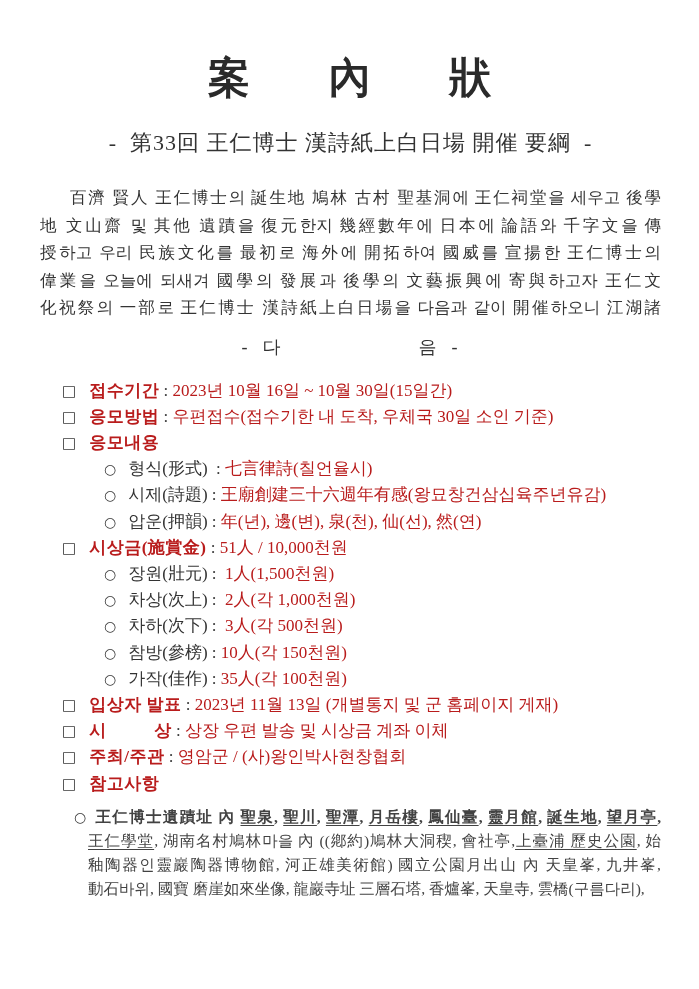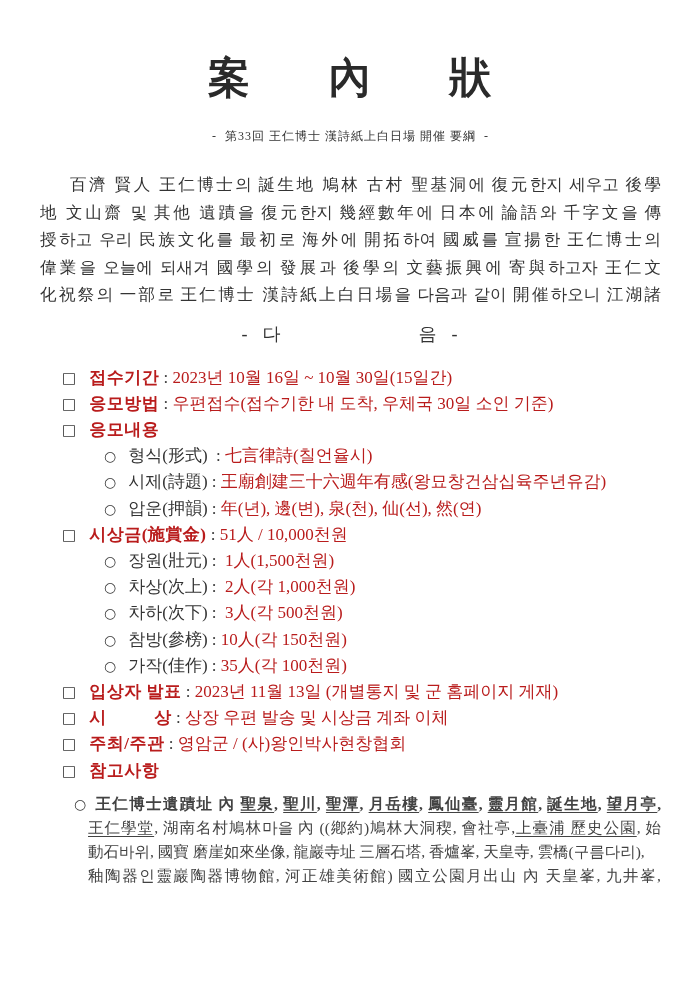--- a/index.html
+++ b/index.html
@@ -11,21 +11,21 @@
   }
   .page{padding:54px 38px 0 40px;}
 
   .title{
     margin:0;text-align:center;
     font-size:42px;line-height:48px;font-weight:700;color:#2a2a2a;
     word-spacing:64px;letter-spacing:2px;white-space:pre;
   }
   .subtitle{
     margin-top:26px;text-align:center;
-    font-size:12px;color:#333;letter-spacing:1px;white-space:pre;
+    font-size:22px;color:#333;letter-spacing:1px;white-space:pre;
   }
 
   .intro{margin-top:26px;font-size:16.5px;line-height:27.5px;color:#343434;}
   .intro-line{text-align:justify;text-align-last:justify;}
   .intro-line.first{text-indent:30px;}
   .intro-line.last{text-align-last:left;}
 
   .daum{
     margin-top:13px;display:flex;justify-content:center;gap:136px;
     font-size:18px;color:#333;white-space:pre;letter-spacing:2px;
@@ -50,33 +50,33 @@
   .u{text-decoration:underline;text-underline-offset:3px;text-decoration-thickness:1px;}
 </style>
 </head>
 <body>
 
 <div class="page">
   <h1 class="title">案 內 狀</h1>
   <div class="subtitle">-  第33回 王仁博士 漢詩紙上白日場 開催 要綱  -</div>
 
   <div class="intro" id="intro">
-      <div class="intro-line first">百濟 賢人 王仁博士의 誕生地 鳩林 古村 聖基洞에 復元한지 세우고 後學</div>
+      <div class="intro-line first">百濟 賢人 王仁博士의 誕生地 鳩林 古村 聖基洞에 王仁祠堂을 세우고 後學</div>
       <div class="intro-line">地 文山齋 및 其他 遺蹟을 復元한지 幾經數年에 日本에 論語와 千字文을 傳</div>
       <div class="intro-line">授하고 우리 民族文化를 最初로 海外에 開拓하여 國威를 宣揚한 王仁博士의</div>
       <div class="intro-line">偉業을 오늘에 되새겨 國學의 發展과 後學의 文藝振興에 寄與하고자 王仁文</div>
       <div class="intro-line">化祝祭의 一部로 王仁博士 漢詩紙上白日場을 다음과 같이 開催하오니 江湖諸</div>
     </div>
 
   <div class="daum">
     <span>-  다</span>
     <span>음  -</span>
   </div>
 
   <div class="items" id="items"><div class="row lvl0"><span class="bullet">□</span><span class="label">접수기간</span><span class="sep"> : </span><span class="val">2023년 10월 16일 ~ 10월 30일(15일간)</span></div><div class="row lvl0"><span class="bullet">□</span><span class="label">응모방법</span><span class="sep"> : </span><span class="val">우편접수(접수기한 내 도착, 우체국 30일 소인 기준)</span></div><div class="row lvl0"><span class="bullet">□</span><span class="label">응모내용</span></div><div class="row lvl1"><span class="bullet">○</span><span class="label">형식(形式)</span><span class="sep">  : </span><span class="val">七言律詩(칠언율시)</span></div><div class="row lvl1"><span class="bullet">○</span><span class="label">시제(詩題)</span><span class="sep"> : </span><span class="val">王廟創建三十六週年有感(왕묘창건삼십육주년유감)</span></div><div class="row lvl1"><span class="bullet">○</span><span class="label">압운(押韻)</span><span class="sep"> : </span><span class="val">年(년), 邊(변), 泉(천), 仙(선), 然(연)</span></div><div class="row lvl0"><span class="bullet">□</span><span class="label">시상금(施賞金)</span><span class="sep"> : </span><span class="val">51人 / 10,000천원</span></div><div class="row lvl1"><span class="bullet">○</span><span class="label">장원(壯元)</span><span class="sep"> : </span><span class="val"> 1人(1,500천원)</span></div><div class="row lvl1"><span class="bullet">○</span><span class="label">차상(次上)</span><span class="sep"> : </span><span class="val"> 2人(각 1,000천원)</span></div><div class="row lvl1"><span class="bullet">○</span><span class="label">차하(次下)</span><span class="sep"> : </span><span class="val"> 3人(각 500천원)</span></div><div class="row lvl1"><span class="bullet">○</span><span class="label">참방(參榜)</span><span class="sep"> : </span><span class="val">10人(각 150천원)</span></div><div class="row lvl1"><span class="bullet">○</span><span class="label">가작(佳作)</span><span class="sep"> : </span><span class="val">35人(각 100천원)</span></div><div class="row lvl0"><span class="bullet">□</span><span class="label">입상자 발표</span><span class="sep"> : </span><span class="val">2023년 11월 13일 (개별통지 및 군 홈페이지 게재)</span></div><div class="row lvl0"><span class="bullet">□</span><span class="label">시          상</span><span class="sep"> : </span><span class="val">상장 우편 발송 및 시상금 계좌 이체</span></div><div class="row lvl0"><span class="bullet">□</span><span class="label">주최/주관</span><span class="sep"> : </span><span class="val">영암군 / (사)왕인박사현창협회</span></div><div class="row lvl0"><span class="bullet">□</span><span class="label">참고사항</span></div></div>
 
   <div class="reference" id="reference">
       <div class="ref-line first"><span class="bullet">○ </span><span>王仁博士遺蹟址 內 </span><span class="u">聖泉</span><span>, </span><span class="u">聖川</span><span>, </span><span class="u">聖潭</span><span>, </span><span class="u">月岳樓</span><span>, </span><span class="u">鳳仙臺</span><span>, </span><span class="u">靈月館</span><span>, </span><span class="u">誕生地</span><span>, </span><span class="u">望月亭</span><span>,</span></div>
       <div class="ref-line"><span class="u">王仁學堂</span><span>, 湖南名村鳩林마을 內 ((鄕約)鳩林大洞稧, 會社亭,</span><span class="u">上臺浦 歷史公園</span><span>, 始</span></div>
+      <div class="ref-line"><span>釉陶器인靈巖陶器博物館, 河正雄美術館) 國立公園月出山  內  天皇峯, 九井峯,</span></div>
       <div class="ref-line last"><span>動石바위, 國寶 磨崖如來坐像, 龍巖寺址 三層石塔, 香爐峯, 天皇寺, 雲橋(구름다리),</span></div>
-      <div class="ref-line"><span>釉陶器인靈巖陶器博物館, 河正雄美術館) 國立公園月出山  內  天皇峯, 九井峯,</span></div>
     </div>
 </div>
 
 </body></html>

